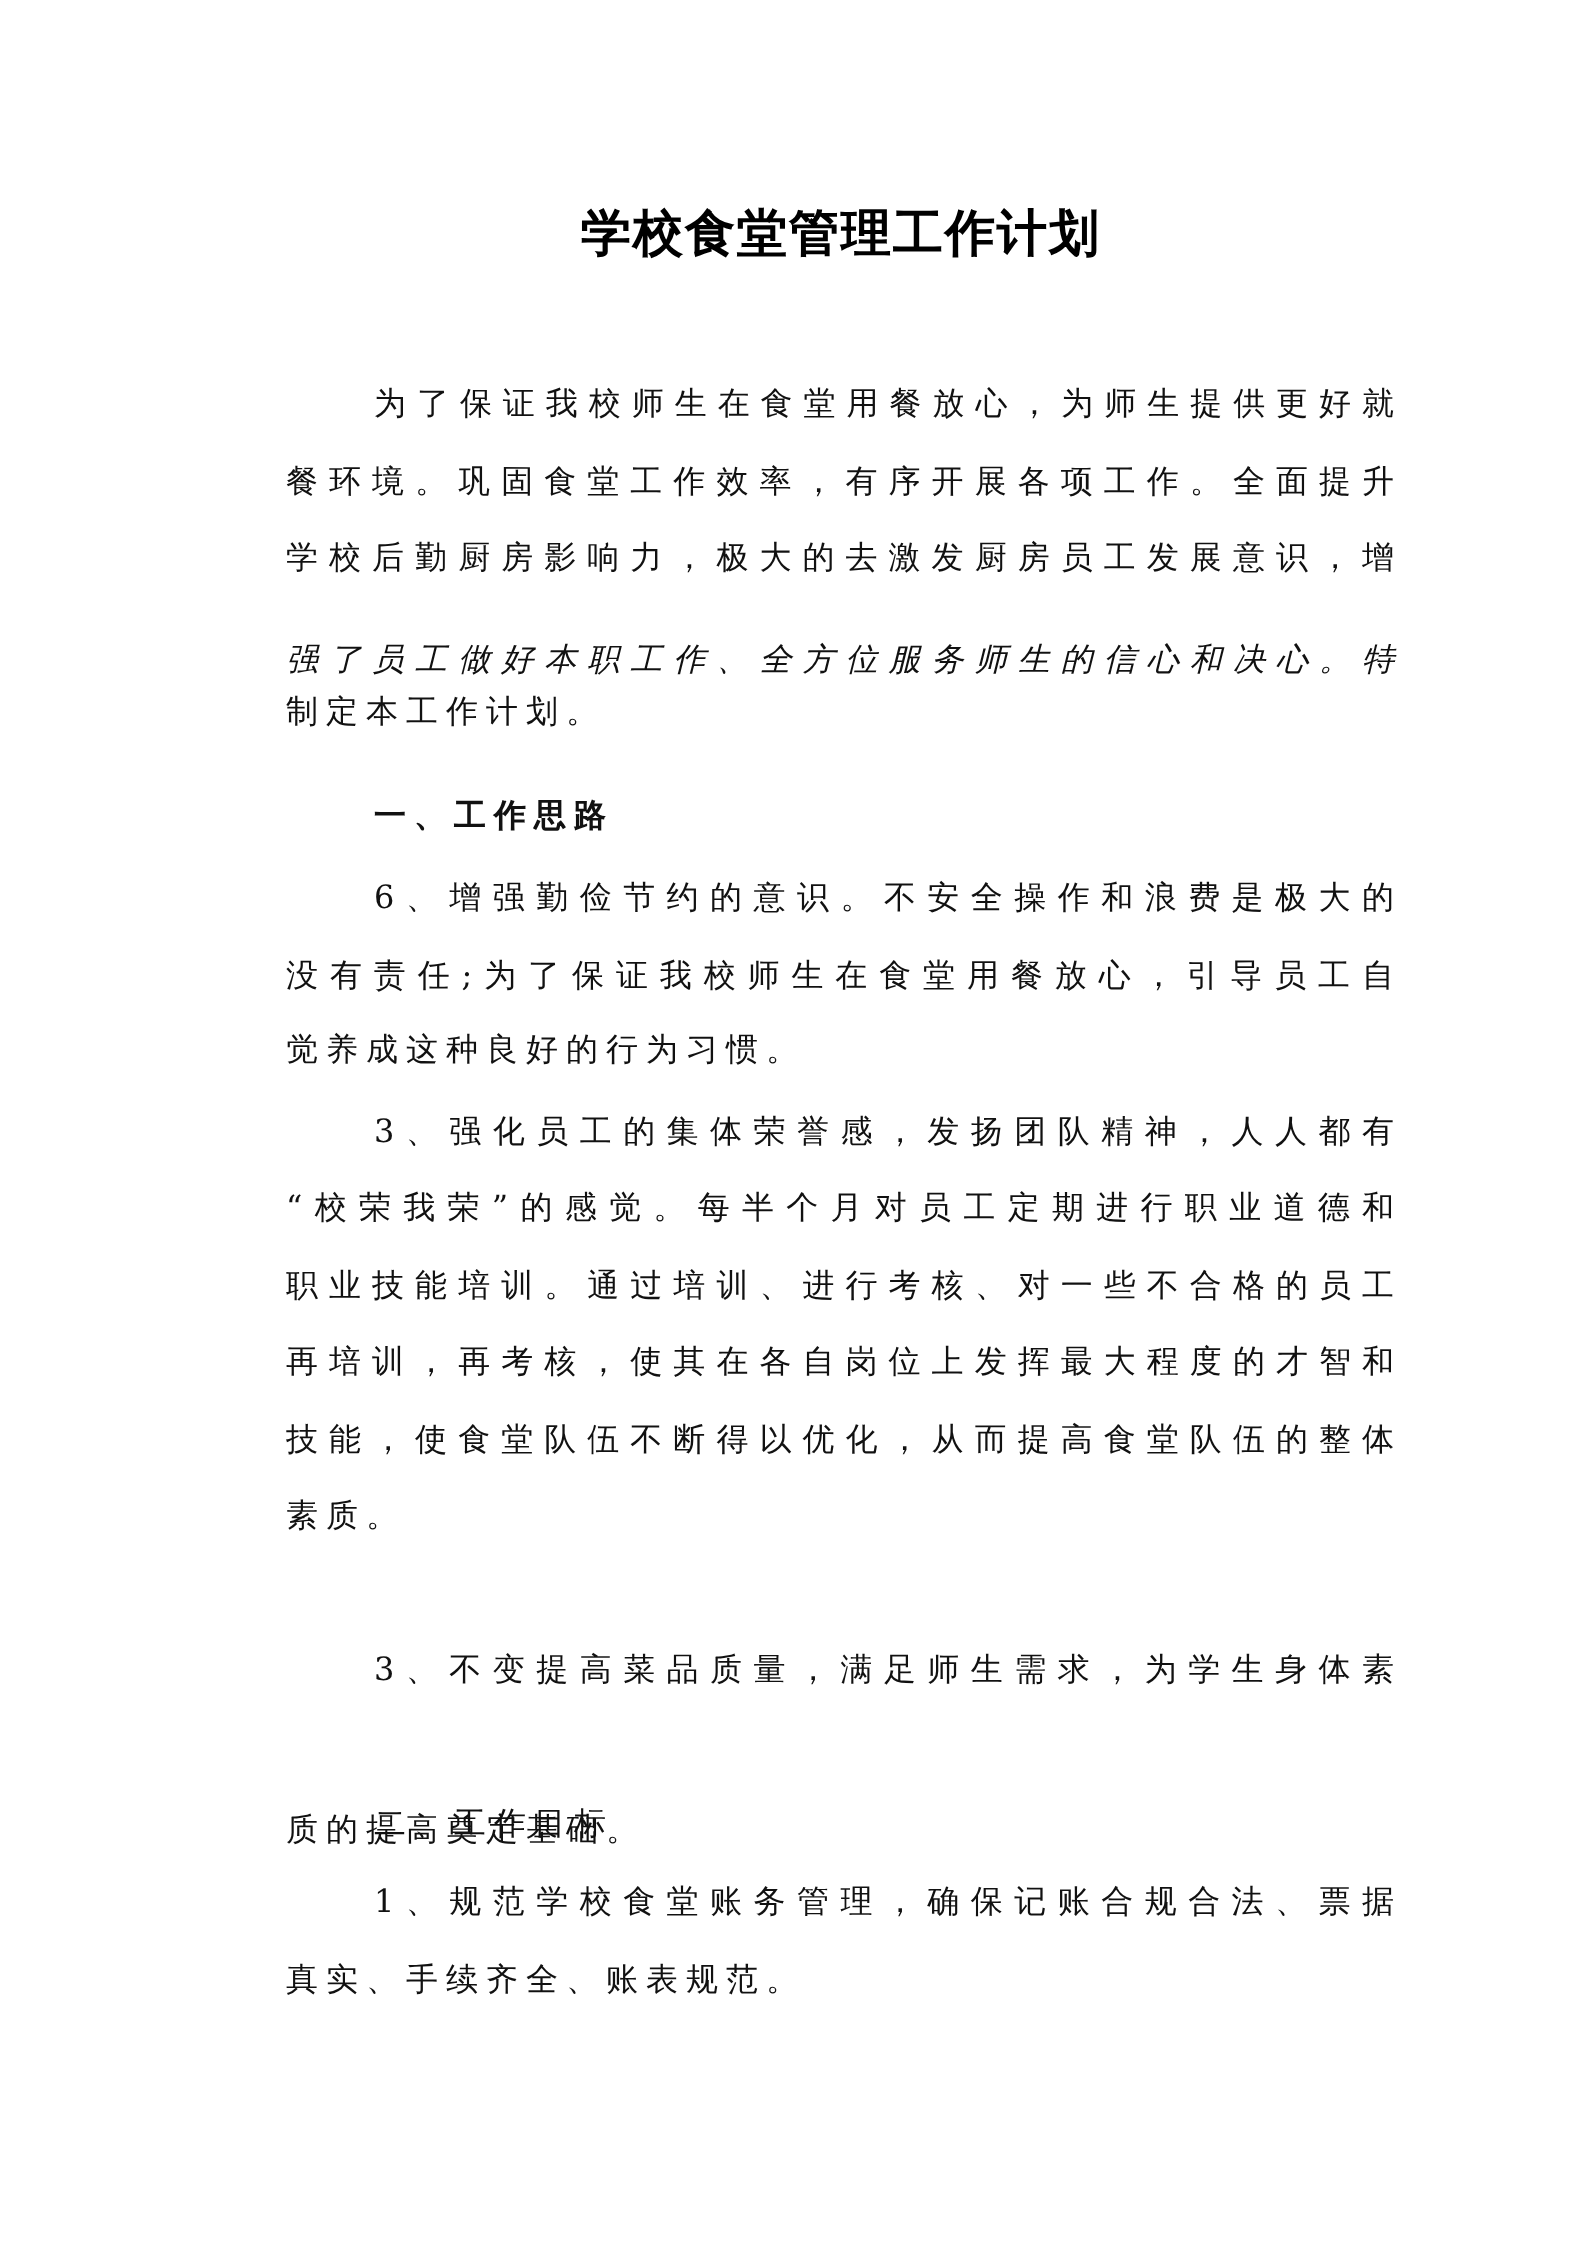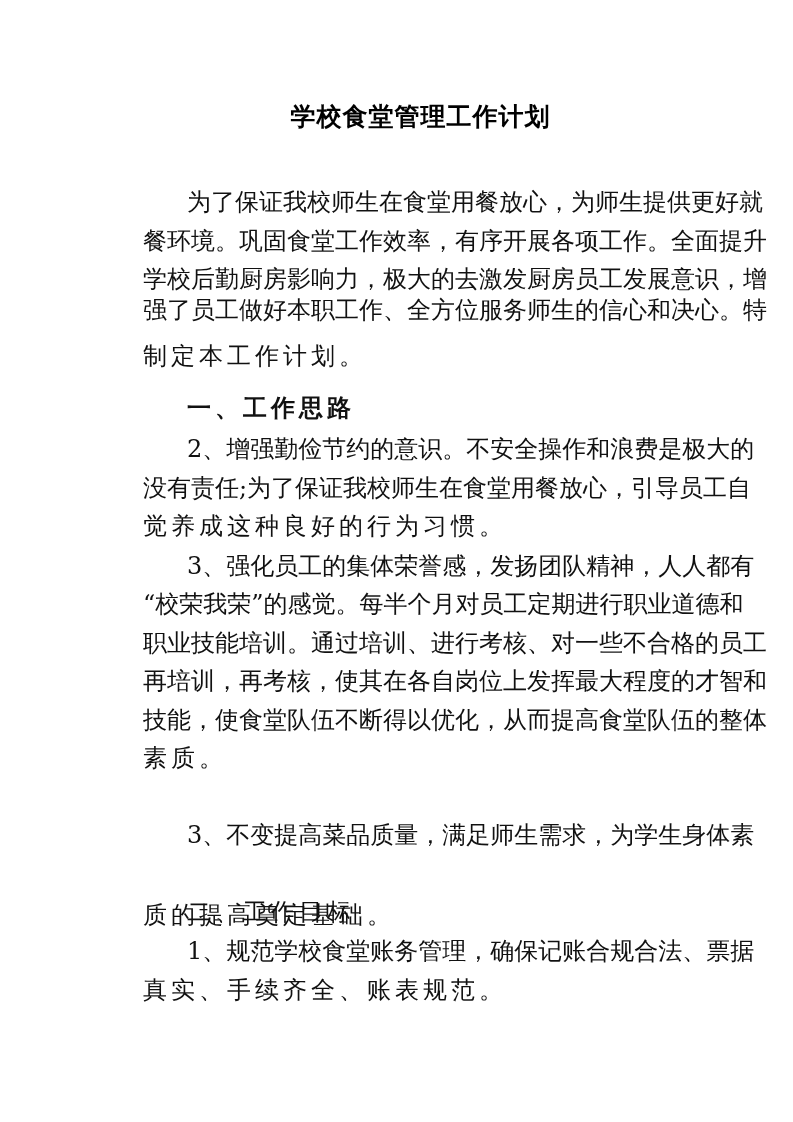--- a/index.html
+++ b/index.html
@@ -2,38 +2,38 @@
 <html><head>
 <meta charset="utf-8">
 <style>
   html, body { margin: 0; padding: 0; background: #ffffff; }
   body { width: 793px; height: 1122px; position: relative; overflow: hidden;
          font-family: "DejaVu Serif", "Liberation Serif", serif; color: #111; }
   .page { position: absolute; left: 0; top: 0; width: 793px; height: 1122px; margin-left: 24px; }
   .title { position: absolute; left: 0; width: 793px; top: 100px; text-align: center;
            font-family: "DejaVu Sans", "Liberation Sans", sans-serif; font-weight: bold;
            font-size: 25px; letter-spacing: 1px; color: #000; }
-  .line { position: absolute; left: 119px; width: 554px; font-size: 24px;
+  .line { position: absolute; left: 119px; width: 554px; font-size: 16px;
           white-space: nowrap; text-align: justify; text-align-last: justify; line-height: 24px; }
   .line.last { text-align-last: left; letter-spacing: 4px; }
   .line.indent { left: 163px; width: 510px; }
 </style>
 </head>
 <body>
 
 <div class="page">
   <div class="title">学校食堂管理工作计划</div>
   <div id="body-lines">
       <div class="line indent" style="top: 190px;">为了保证我校师生在食堂用餐放心，为师生提供更好就</div>
       <div class="line" style="top: 229px;">餐环境。巩固食堂工作效率，有序开展各项工作。全面提升</div>
       <div class="line" style="top: 267px;">学校后勤厨房影响力，极大的去激发厨房员工发展意识，增</div>
-      <div class="line" style="top: 298px;">强了员工做好本职工作、全方位服务师生的信心和决心。特</div>
+      <div class="line" style="top: 318px; font-style: italic;">强了员工做好本职工作、全方位服务师生的信心和决心。特</div>
       <div class="line last" style="top: 344px;">制定本工作计划。</div>
       <div class="line indent last" style="top: 396px; font-weight: bold;">一、工作思路</div>
-      <div class="line indent" style="top: 437px;">2、增强勤俭节约的意识。不安全操作和浪费是极大的</div>
+      <div class="line indent" style="top: 437px;">6、增强勤俭节约的意识。不安全操作和浪费是极大的</div>
       <div class="line" style="top: 476px;">没有责任;为了保证我校师生在食堂用餐放心，引导员工自</div>
       <div class="line last" style="top: 514px; font-family: Liberation Serif, serif;">觉养成这种良好的行为习惯。</div>
       <div class="line indent" style="top: 554px;">3、强化员工的集体荣誉感，发扬团队精神，人人都有</div>
       <div class="line" style="top: 592px;">“校荣我荣”的感觉。每半个月对员工定期进行职业道德和</div>
       <div class="line" style="top: 631px;">职业技能培训。通过培训、进行考核、对一些不合格的员工</div>
       <div class="line" style="top: 669px;">再培训，再考核，使其在各自岗位上发挥最大程度的才智和</div>
       <div class="line" style="top: 708px;">技能，使食堂队伍不断得以优化，从而提高食堂队伍的整体</div>
       <div class="line last" style="top: 746px;">素质。</div>
       <div class="line indent" style="top: 823px;">3、不变提高菜品质量，满足师生需求，为学生身体素</div>
       <div class="line last" style="top: 903px;">质的提高奠定基础。</div>

